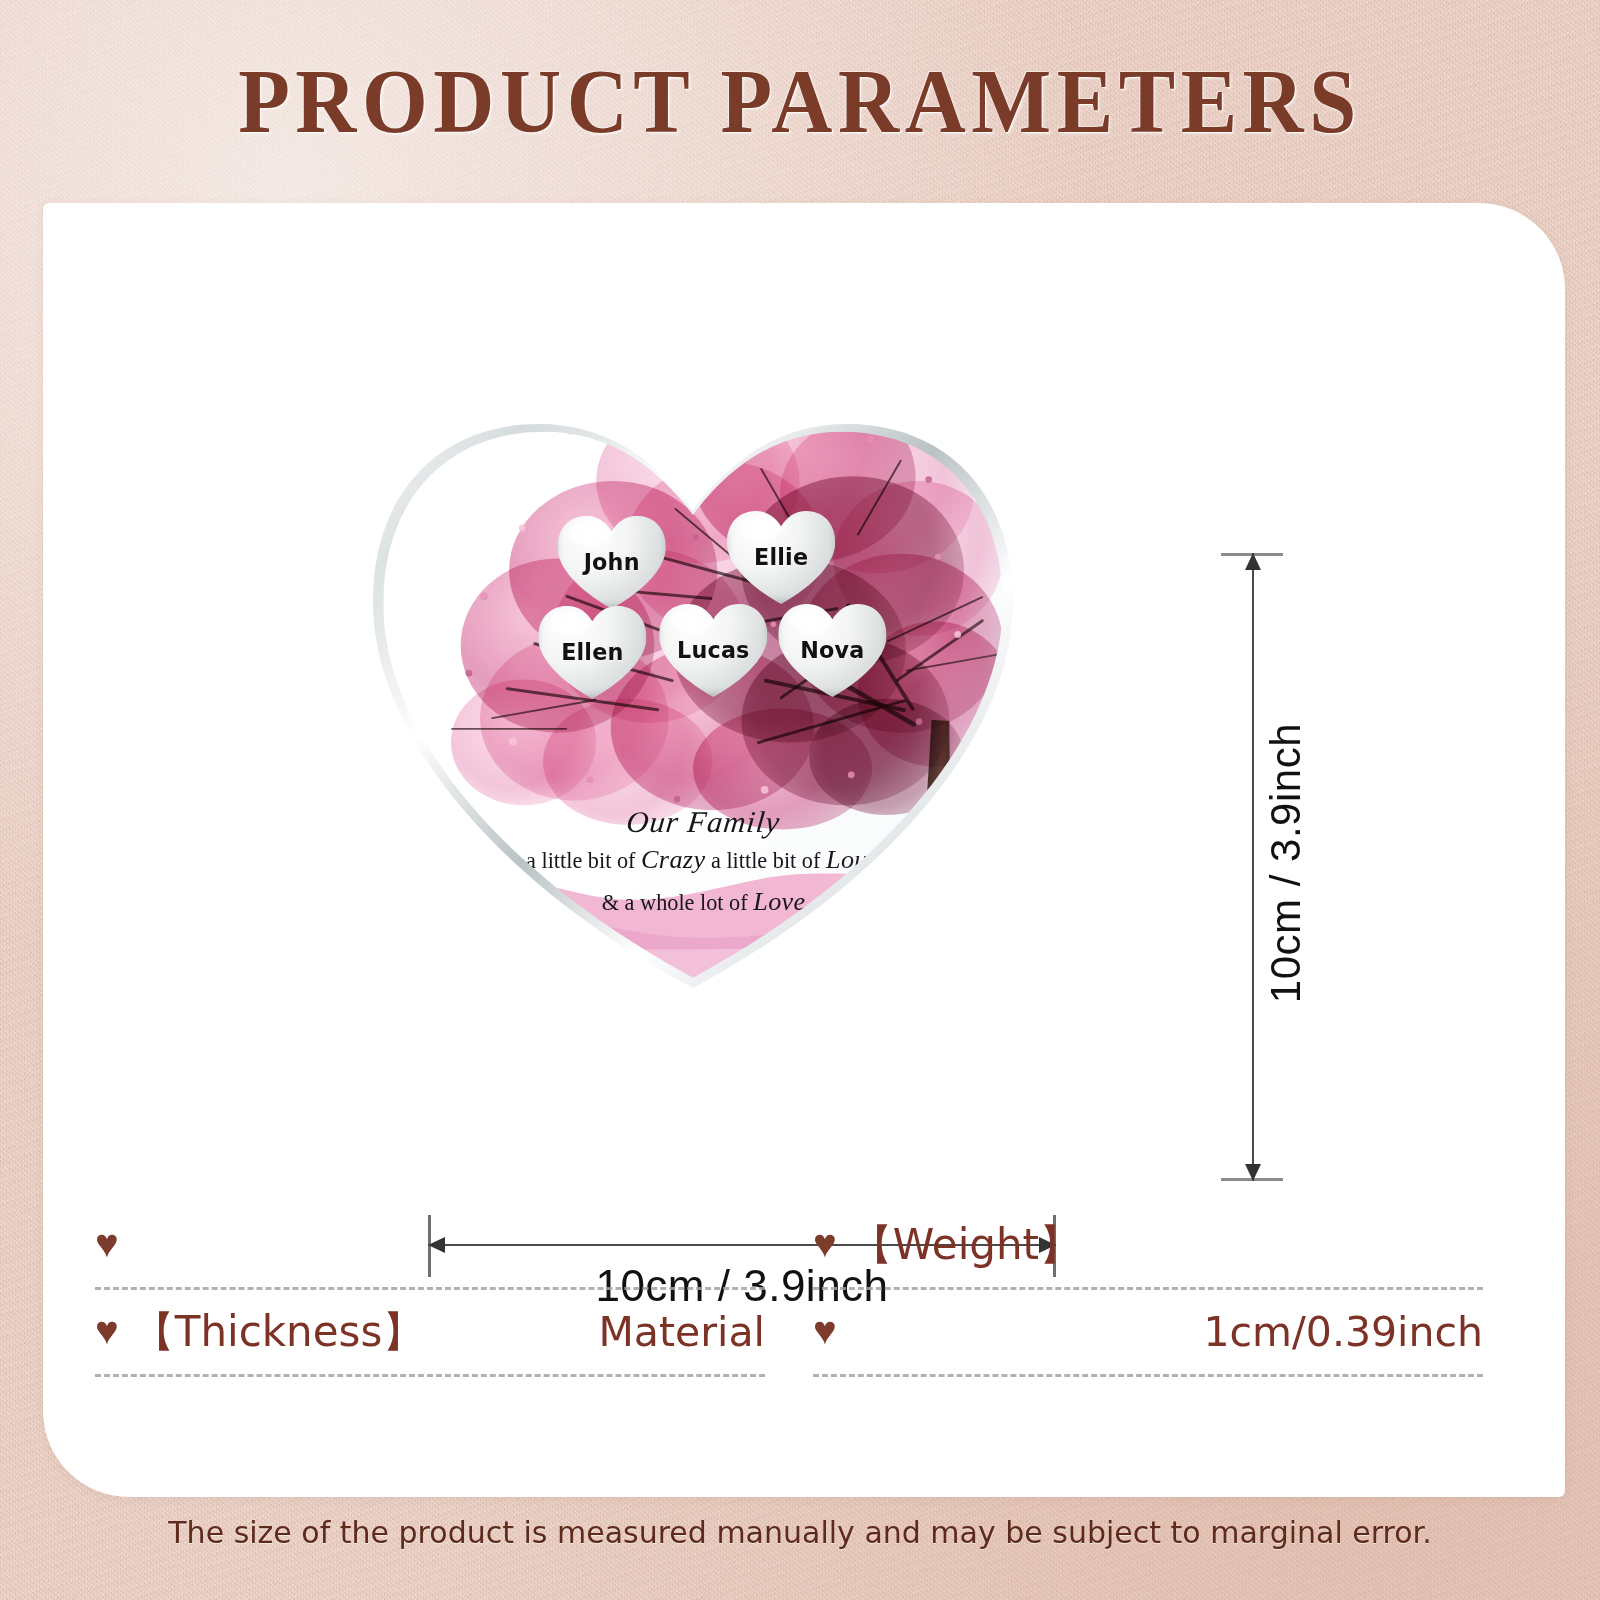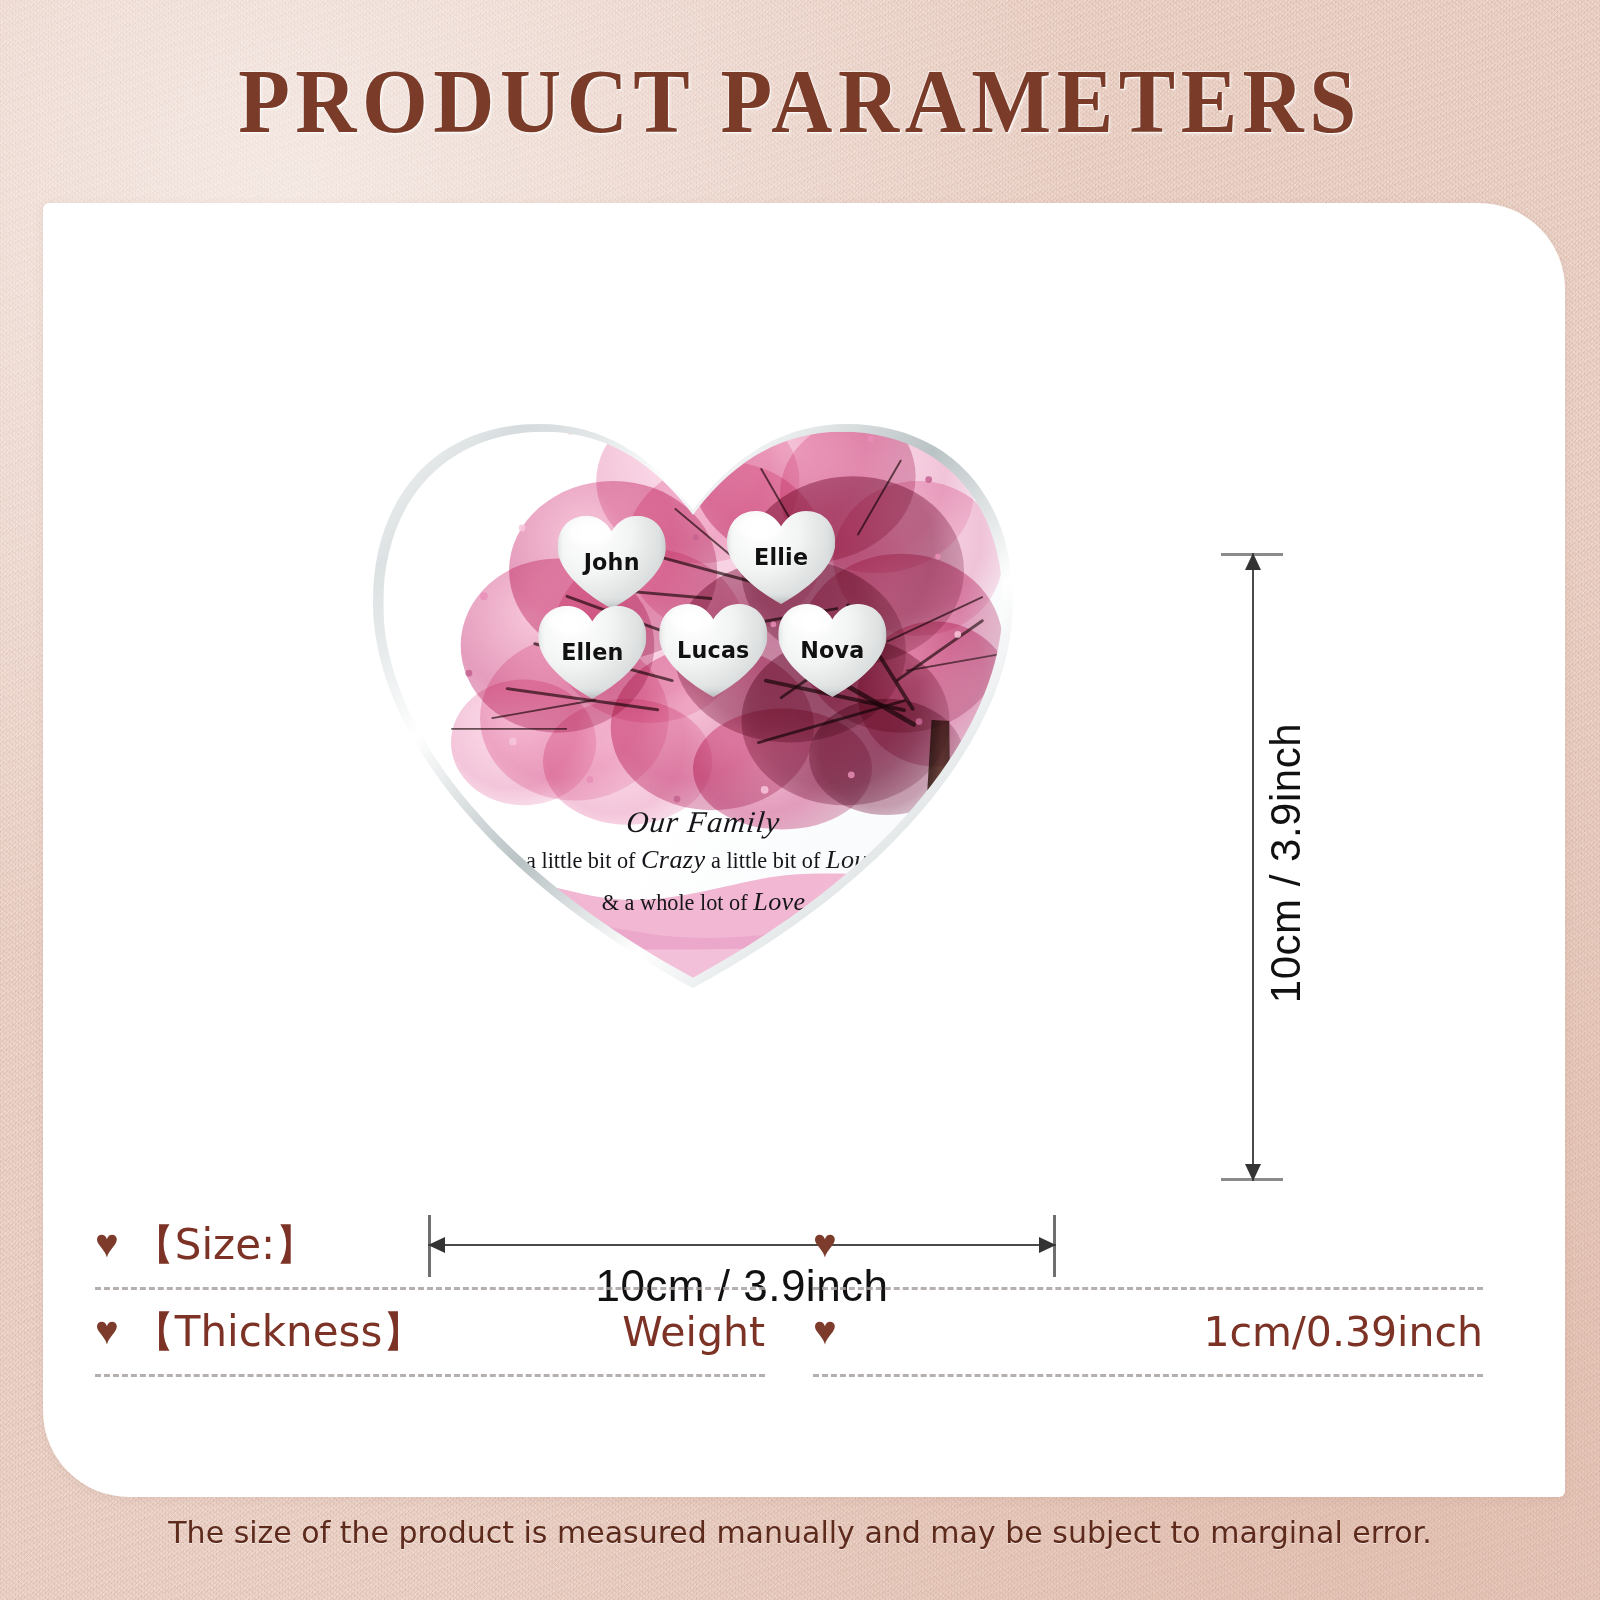--- a/index.html
+++ b/index.html
@@ -521,38 +521,38 @@
     </div>
     <div id="dim-h-label">10cm / 3.9inch</div>
   </div>
 
   <div id="specs">
 
     <div class="spec-col left">
       <div class="spec-row">
         <span class="spec-key">
           <span class="spec-heart">♥</span>
-          <span class="spec-label">【Size:】</span>
         </span>
       </div>
       <div class="spec-divider"></div>
       <div class="spec-row">
         <span class="spec-key">
           <span class="spec-heart">♥</span>
           <span class="spec-label">【Thickness】</span>
         </span>
-        <span class="spec-val">Weight</span>
+        <span class="spec-val">Material</span>
       </div>
       <div class="spec-divider"></div>
     </div>
 
     <div class="spec-col right">
       <div class="spec-row">
         <span class="spec-key">
           <span class="spec-heart">♥</span>
+          <span class="spec-label">【Weight】</span>
         </span>
       </div>
       <div class="spec-divider"></div>
       <div class="spec-row">
         <span class="spec-key">
           <span class="spec-heart">♥</span>
         </span>
         <span class="spec-val">1cm/0.39inch</span>
       </div>
       <div class="spec-divider"></div>

